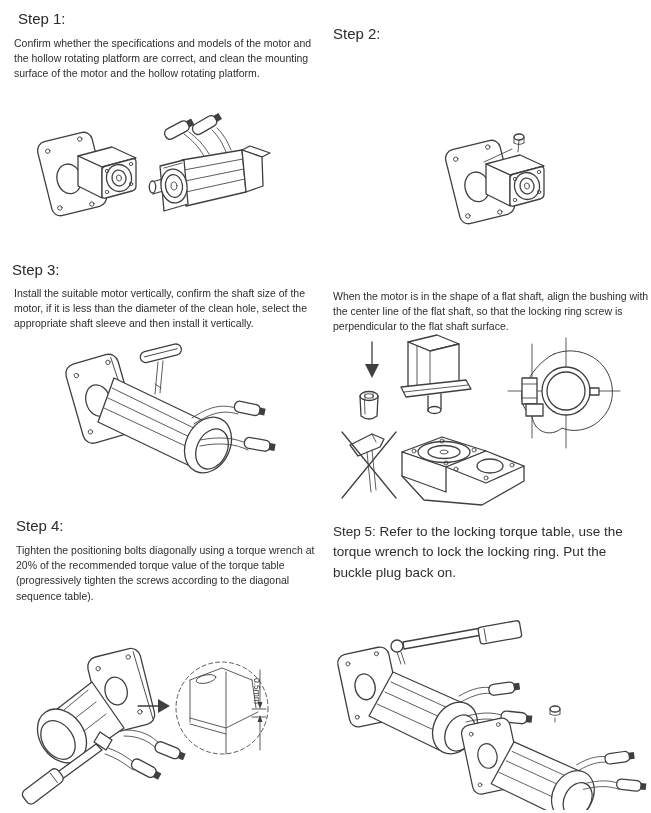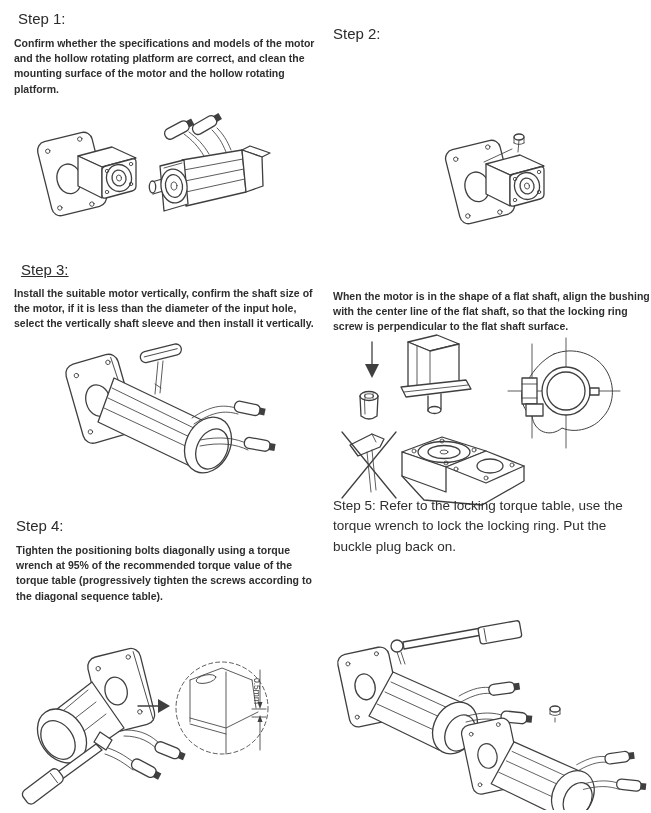--- a/index.html
+++ b/index.html
@@ -1,37 +1,37 @@
 <!DOCTYPE html>
 <html><head>
 <meta charset="utf-8">
 <style>
   html,body{margin:0;padding:0;background:#fff;}
   .page{
     position:relative;width:651px;height:813px;background:#fff;
     font-family:"Liberation Sans","DejaVu Sans",sans-serif;overflow:hidden;
   }
   .h{position:absolute;margin:0;font-size:15px;font-weight:400;color:#2b2b2b;}
-  .b{position:absolute;margin:0;font-size:10.5px;line-height:1.45;color:#2e2e2e;font-weight:bold;}
+  .b{position:absolute;margin:0;font-size:10.5px;line-height:1.45;color:#2e2e2e;}
   .b5{position:absolute;margin:0;font-size:13.5px;line-height:1.5;color:#2e2e2e;}
   .fig{position:absolute;}
   
   .s{fill:none;stroke:#3f3f3f;stroke-width:1.3;stroke-linecap:round;stroke-linejoin:round;}
   .sw{fill:#ffffff;stroke:#3f3f3f;stroke-width:1.3;stroke-linejoin:round;}
   .t{stroke-width:.85;}
   .k{fill:#3f3f3f;stroke:none;}
   .d{stroke-dasharray:4 3;}
   .dim{font-size:8.5px;fill:#3a3a3a;}
   
   .p-s1h{left:18px;top:10px;} .p-s1b{left:14px;top:36px;width:314px;}
   .p-s2h{left:333px;top:25px;} .p-s2b{left:333px;top:37px;width:288px;}
-  .p-s3h{left:21px;top:261px;text-decoration:underline;} .p-s3b{left:14px;top:286px;width:312px;}
+  .p-s3h{left:12px;top:261px;} .p-s3b{left:14px;top:286px;width:312px;}
   .p-s3n{left:333px;top:289px;width:324px;}
   .p-s4h{left:16px;top:517px;text-align:center;} .p-s4b{left:16px;top:543px;width:308px;}
-  .p-s5b{left:333px;top:496px;width:306px;}
+  .p-s5b{left:333px;top:522px;width:306px;}
   .f1{left:18px;top:108px;} .f2{left:420px;top:106px;}
   .f3{left:52px;top:328px;} .f4{left:338px;top:330px;}
   .f5{left:8px;top:628px;}  .f6{left:331px;top:616px;}
 </style>
 </head>
 <body>
 
 <div class="page">
 
   <h2 class="h p-s1h">Step 1:</h2>
@@ -103,21 +103,21 @@
       <use href="#platf"></use>
       <g>
         <path class="s t" d="M86,18 L87,6 M52,28 L80,15"></path>
         <ellipse class="sw" cx="87" cy="3" rx="5" ry="3"></ellipse>
         <path class="s t" d="M82,3 L82,9 M92,3 L92,9 M82,9 Q87,12 92,9"></path>
       </g>
     </g>
   </svg>
 
   <h2 class="h p-s3h">Step 3:</h2>
-  <p class="b p-s3b">Install the suitable motor vertically, confirm the shaft size of the motor, if it is less than the diameter of the input hole, select the vertically shaft sleeve and then install it vertically.</p>
+  <p class="b p-s3b">Install the suitable motor vertically, confirm the shaft size of the motor, if it is less than the diameter of the clean hole, select the appropriate shaft sleeve and then install it vertically.</p>
   <p class="b p-s3n">When the motor is in the shape of a flat shaft, align the bushing with the center line of the flat shaft, so that the locking ring screw is perpendicular to the flat shaft surface.</p>
 
   <svg class="fig f3" width="235" height="188" viewBox="0 0 235 188">
     <g>
       <path class="s t" d="M106,34 L103,66 M111,33 L108,65 M103,56 L109,60"></path>
       <g transform="rotate(-14 108 26)">
           <rect class="sw" x="88" y="20" width="42" height="11" rx="5.5"></rect>
           <path class="s t" d="M92,25 L126,25"></path>
         </g>
     </g>
@@ -204,21 +204,21 @@
       <circle class="sw" cx="52" cy="45" r="24"></circle>
       <circle class="s" cx="52" cy="45" r="19"></circle>
       <rect class="sw" x="76" y="42" width="9" height="7"></rect>
       <rect class="sw" x="8" y="32" width="15" height="26"></rect>
       <path class="s t" d="M8,38 L23,38 M8,52 L23,52"></path>
       <rect class="sw" x="12" y="58" width="17" height="12"></rect>
     </g>
   </svg>
 
   <h2 class="h p-s4h">Step 4:</h2>
-  <p class="b p-s4b">Tighten the positioning bolts diagonally using a torque wrench at 95% of the recommended torque value of the torque table (progressively tighten the screws according to the diagonal sequence table).</p>
+  <p class="b p-s4b">Tighten the positioning bolts diagonally using a torque wrench at 20% of the recommended torque value of the torque table (progressively tighten the screws according to the diagonal sequence table).</p>
   <p class="b5 p-s5b">Step 5: Refer to the locking torque table, use the torque wrench to lock the locking ring. Put the buckle plug back on.</p>
 
   <svg class="fig f5" width="306" height="184" viewBox="0 0 306 184">
     <g>
       <g transform="rotate(-14 112 62)">
         <rect class="sw" x="86" y="24" width="54" height="78" rx="10"></rect>
         <ellipse class="s" cx="108" cy="62" rx="11" ry="14"></ellipse>
         <circle class="s t" cx="96" cy="36" r="2.2"></circle>
           <circle class="s t" cx="128" cy="32" r="2.2"></circle>
         <circle class="s t" cx="94" cy="92" r="2.2"></circle>

